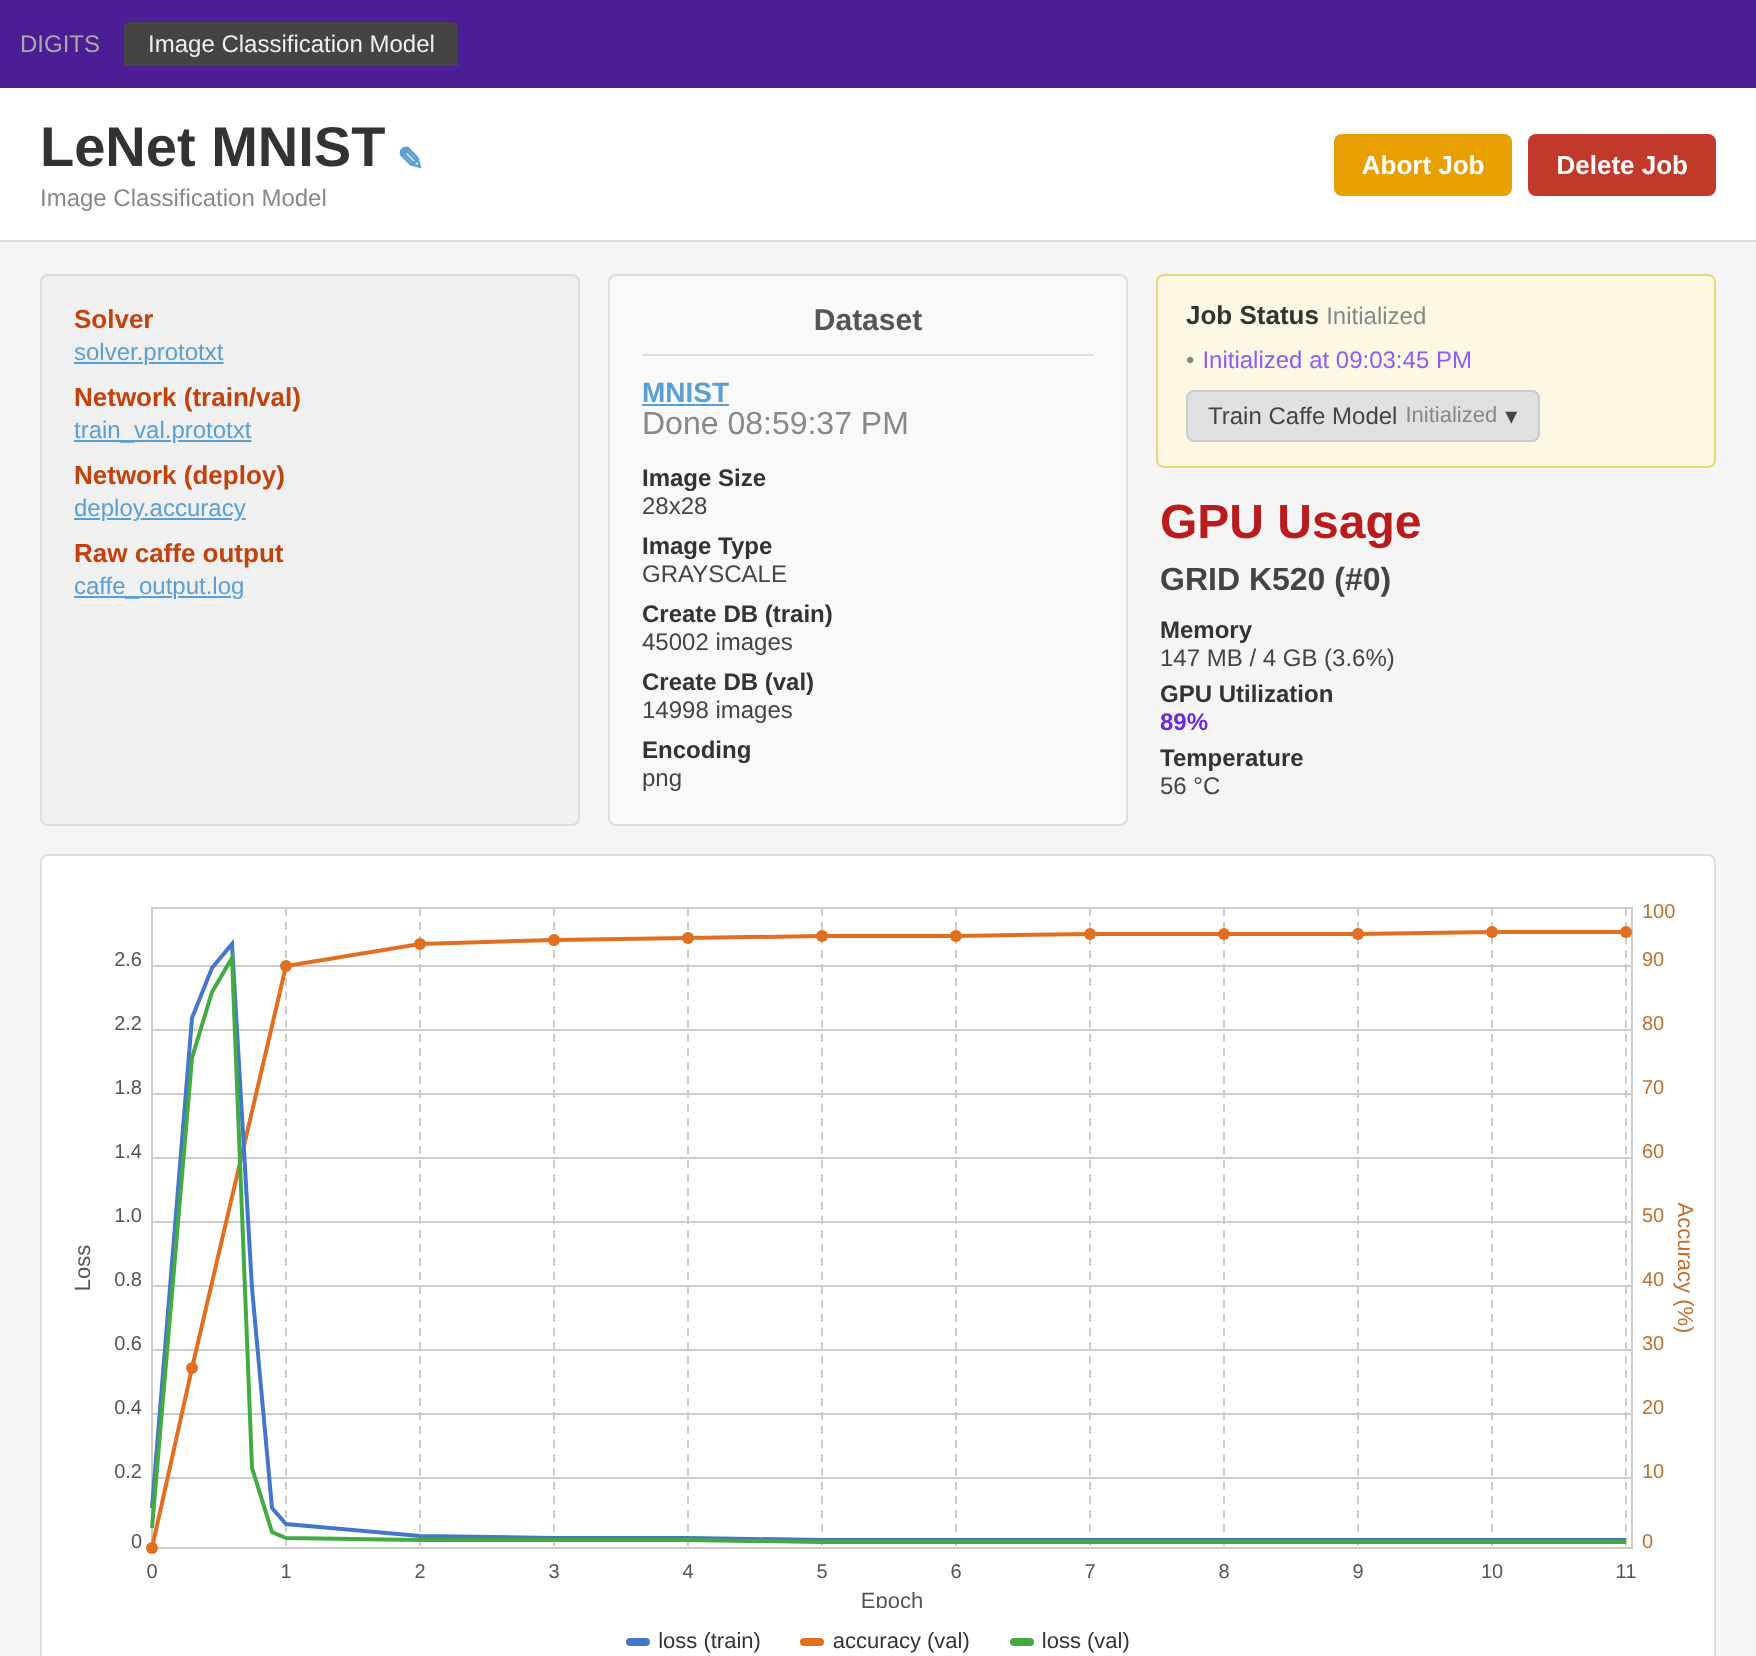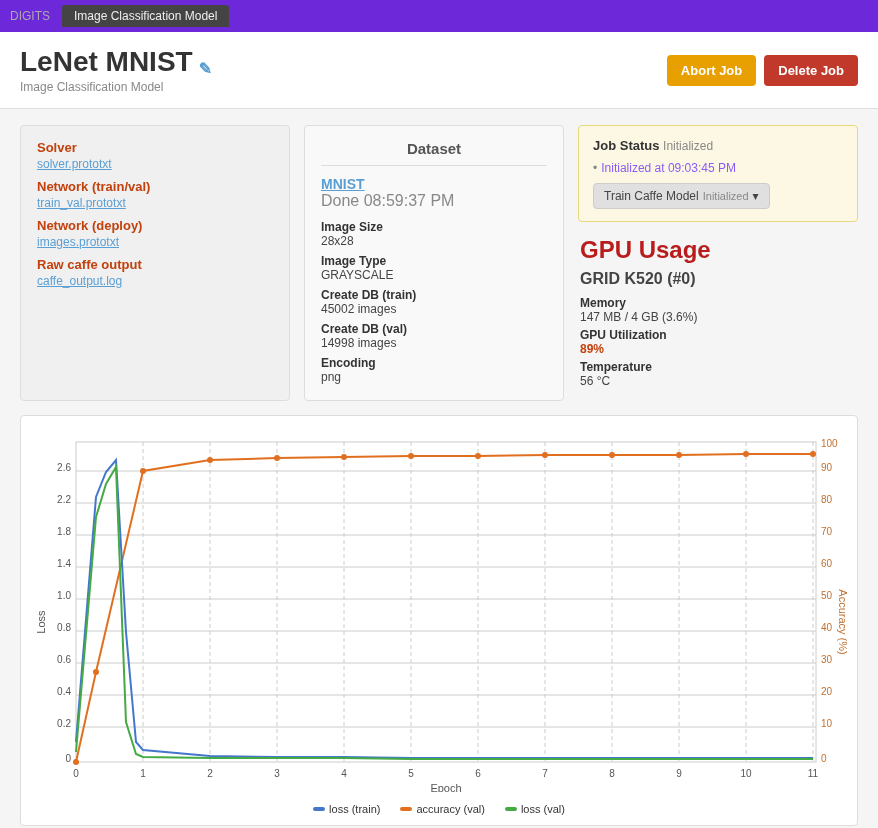--- a/index.html
+++ b/index.html
@@ -1,24 +1,24 @@
 <!DOCTYPE html>
 <html><head>
   <meta charset="utf-8">
   <style>
     * { box-sizing: border-box; margin: 0; padding: 0; }
     body { font-family: Arial, sans-serif; font-size: 13px; background: #f5f5f5; color: #333; }
 
     
     .top-nav {
-      background: #6d28d9;
+      background: #4c1d95;
       color: #ccc;
       display: flex;
       align-items: center;
-      height: 32px;
+      height: 44px;
       padding: 0 10px;
     }
     .top-nav .nav-digits {
       color: #aaa;
       font-size: 12px;
       margin-right: 12px;
     }
     .top-nav .nav-tab {
       background: #444;
       color: #eee;
@@ -228,21 +228,21 @@
       font-weight: bold;
       font-size: 12px;
       color: #333;
     }
     .gpu-section .gpu-value {
       font-size: 12px;
       color: #444;
       margin-bottom: 4px;
     }
     .gpu-section .gpu-value.highlight {
-      color: #c2410c;
+      color: #6d28d9;
       font-weight: bold;
     }
 
     
     .chart-container {
       background: #fff;
       border: 1px solid #ddd;
       border-radius: 4px;
       padding: 16px 10px 10px 10px;
       position: relative;
@@ -291,21 +291,21 @@
 
 <div class="main-content">
   <div class="top-row">
 
     <div class="panel-left">
       <div class="section-label">Solver</div>
       <a class="link-item">solver.prototxt</a>
       <div class="section-label">Network (train/val)</div>
       <a class="link-item">train_val.prototxt</a>
       <div class="section-label">Network (deploy)</div>
-      <a class="link-item">images.prototxt</a>
+      <a class="link-item">deploy.accuracy</a>
       <div class="section-label">Raw caffe output</div>
       <a class="link-item">caffe_output.log</a>
     </div>
 
     <div class="panel-dataset">
       <div class="dataset-title">Dataset</div>
       <a class="dataset-name-link">MNIST</a>
       <div class="done-text">Done 08:59:37 PM</div>
       <div class="meta-label">Image Size</div>
       <div class="meta-value">28x28</div>

